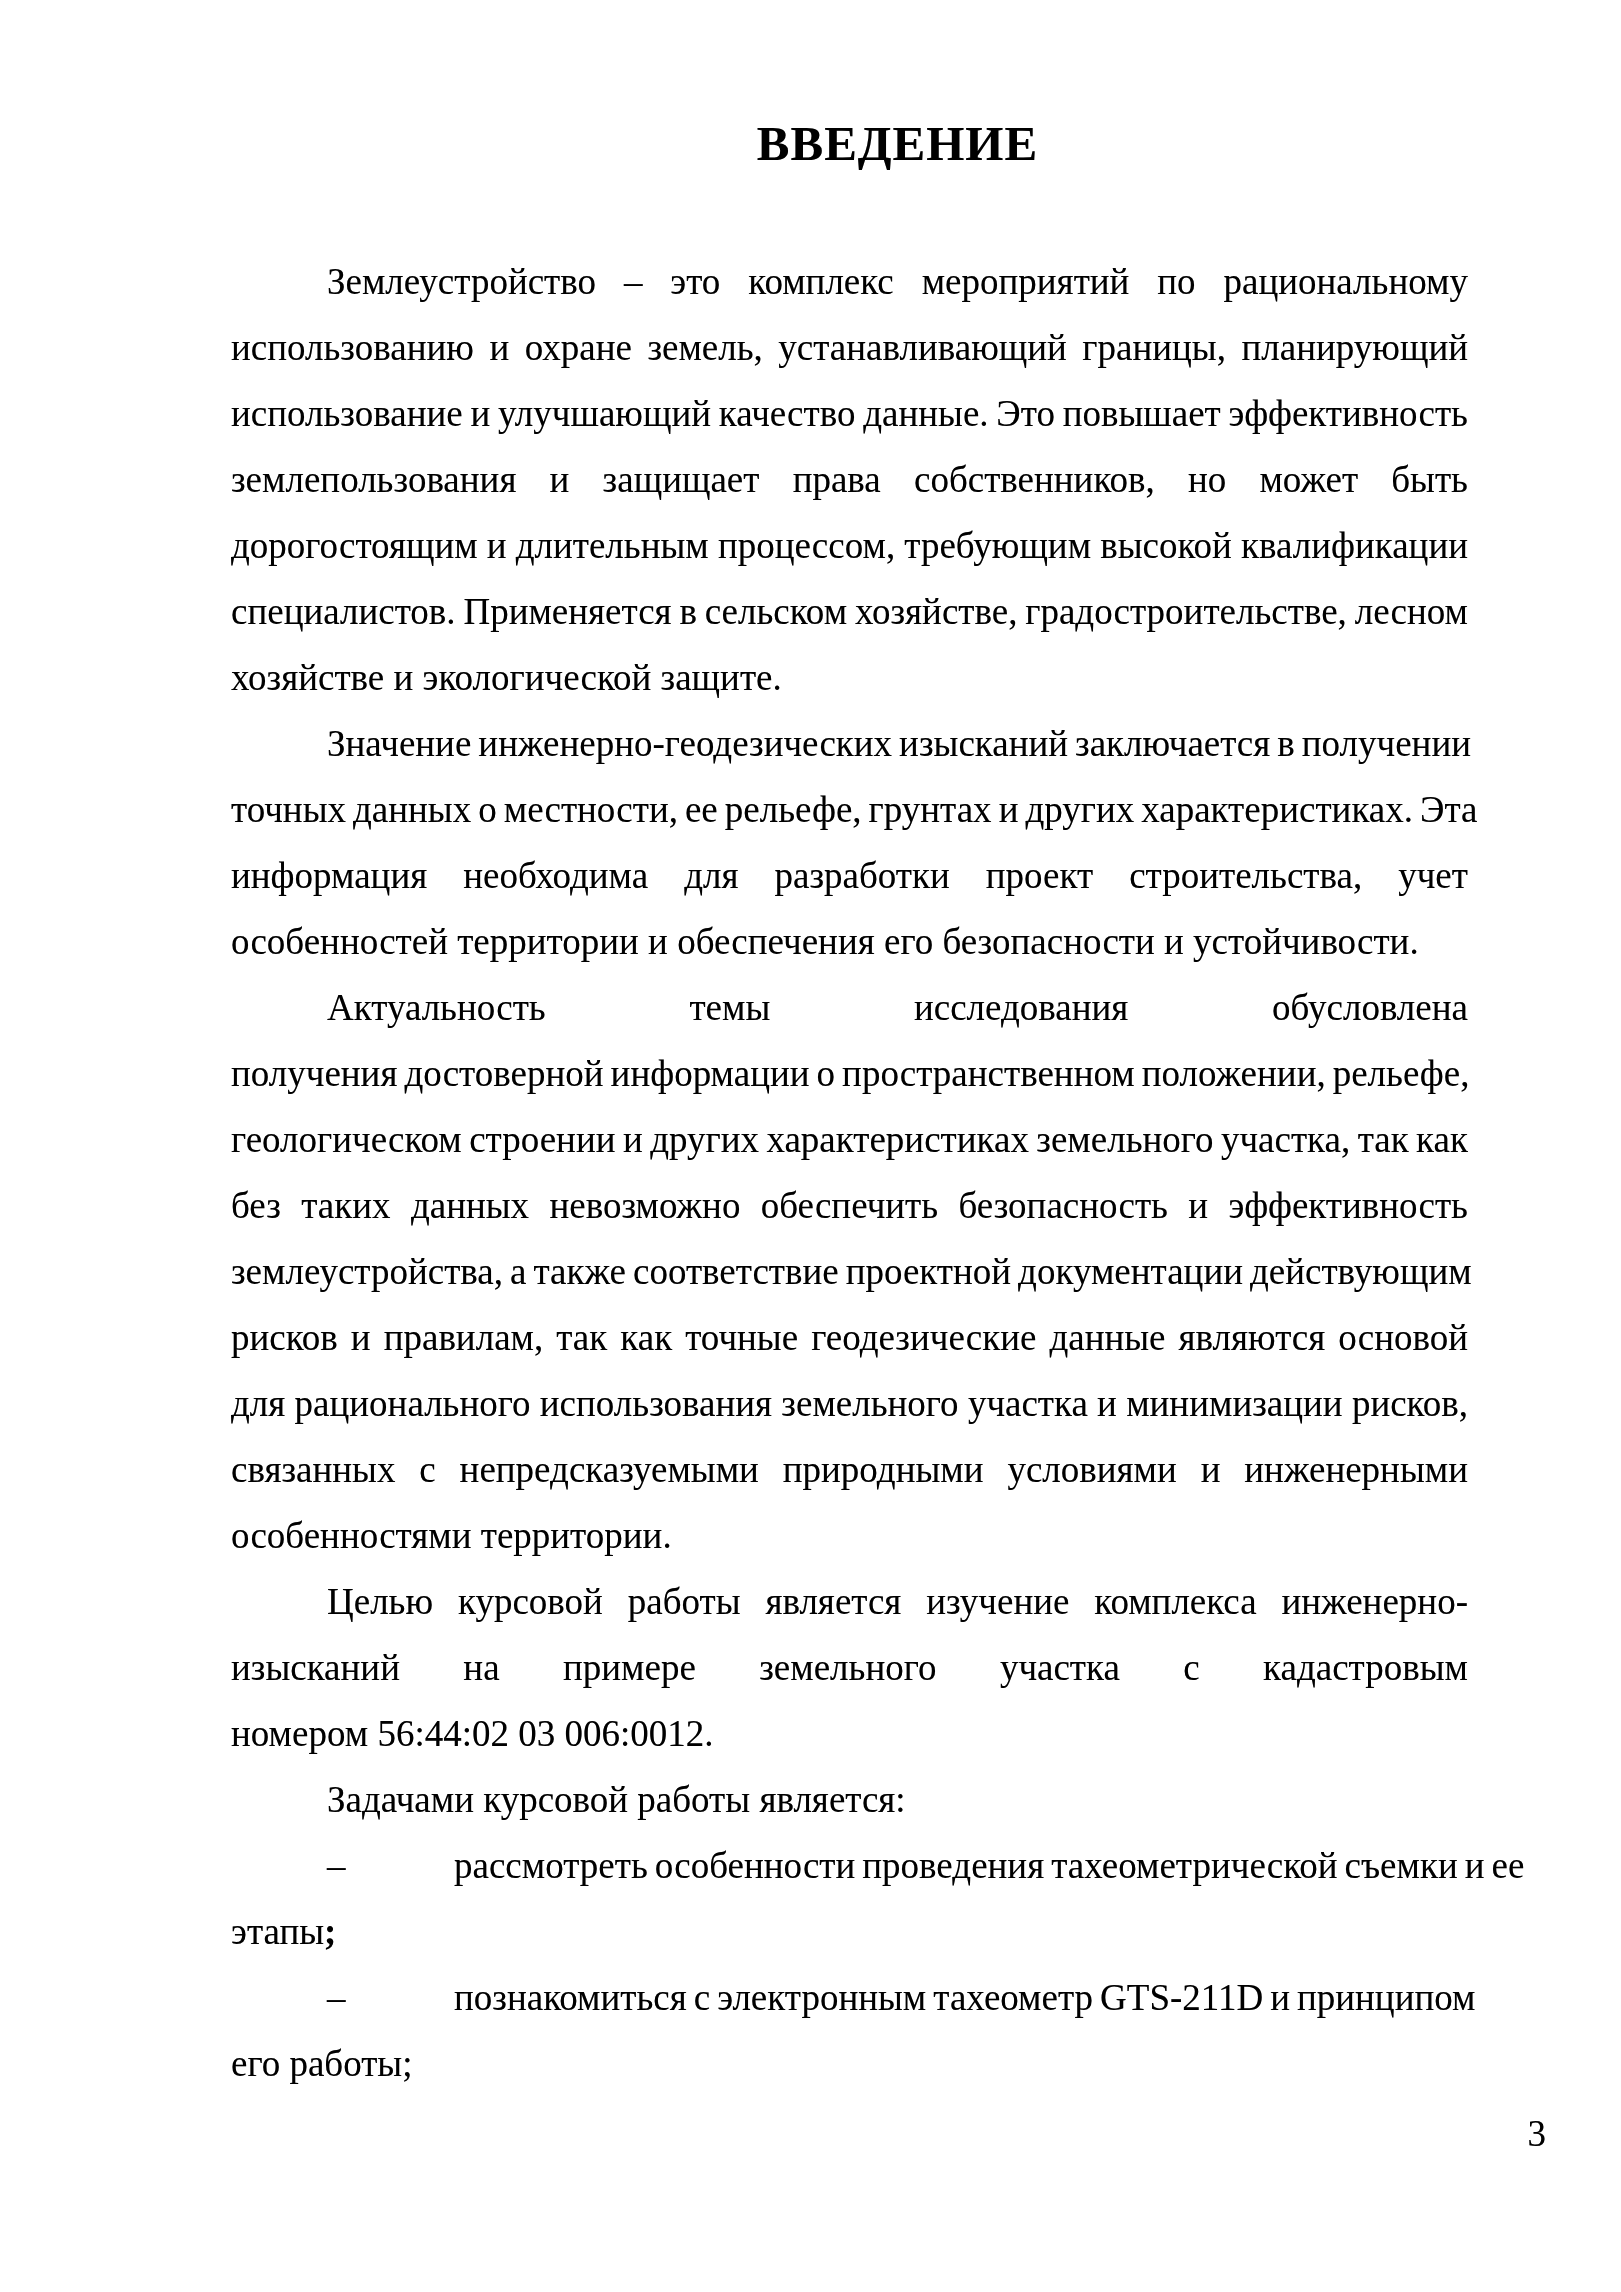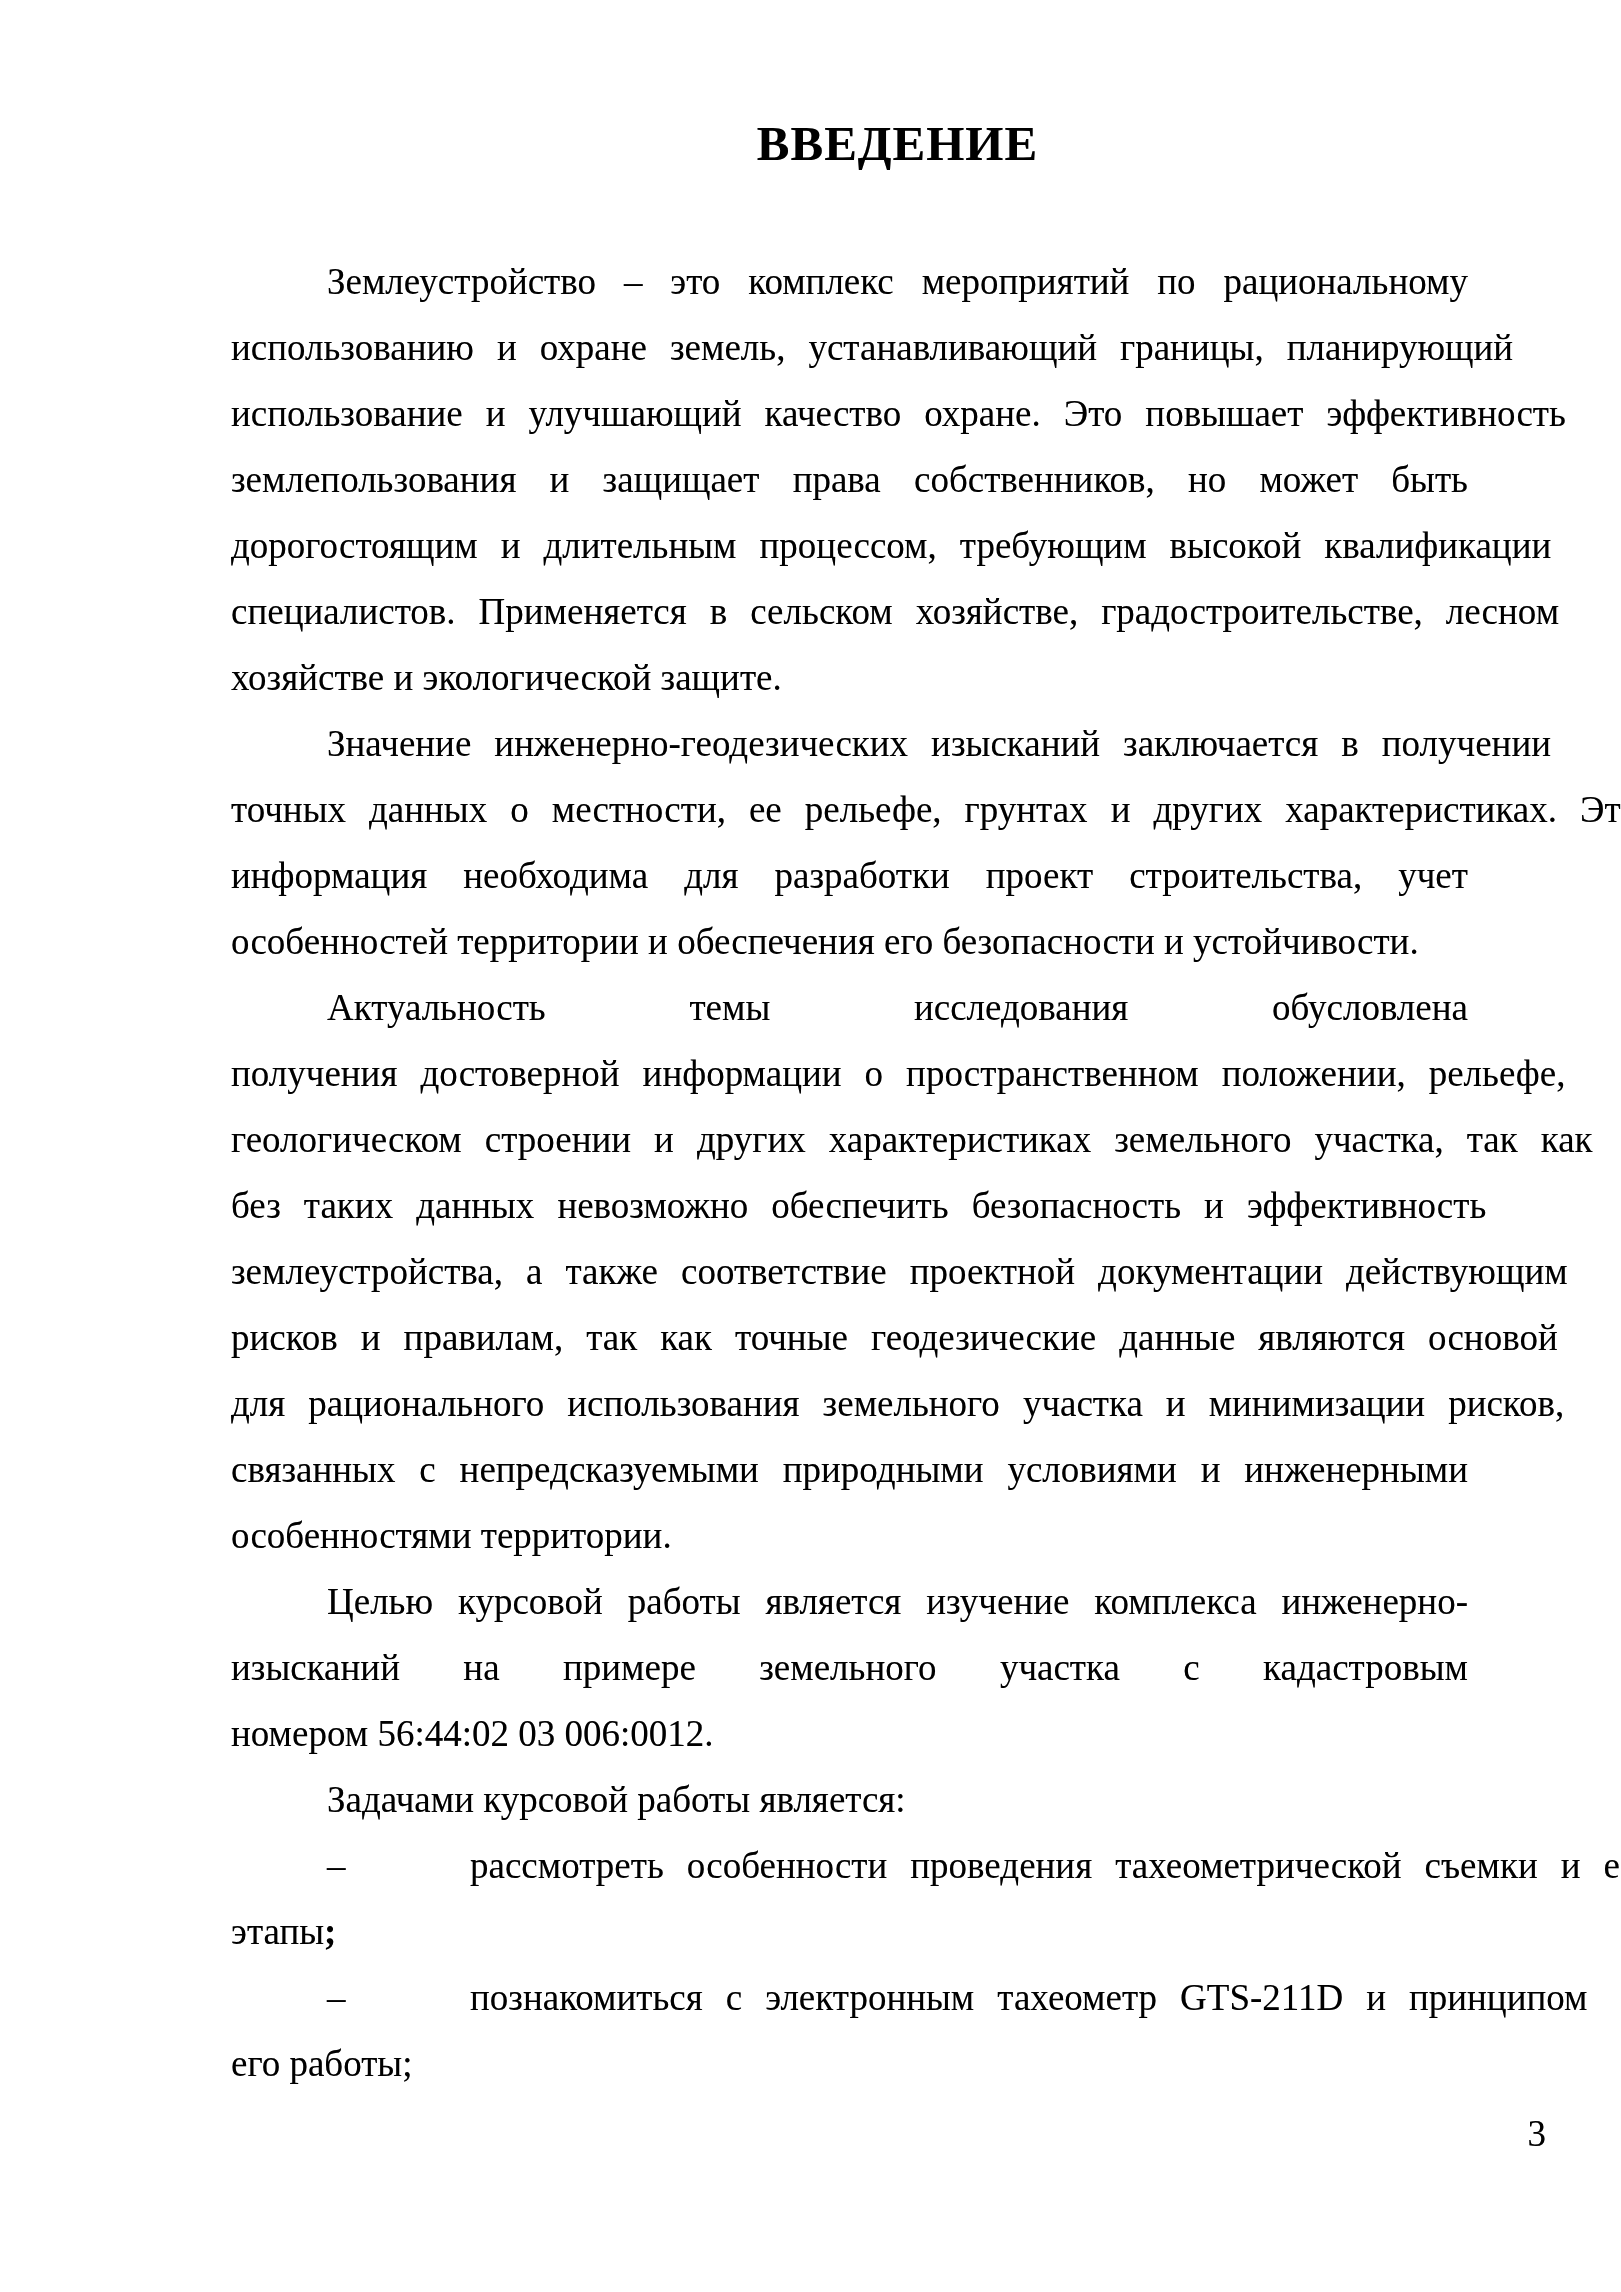--- a/index.html
+++ b/index.html
@@ -38,21 +38,21 @@
     width: 1237px;
     height: 66px;
     line-height: 66px;
     text-align: left;
     white-space: pre;
   }
   .line.indent { padding-left: 96px; }
   .line.just {
     display: flex;
     justify-content: space-between;
-    column-gap: 23px;
+    column-gap: 7px;
   }
   .line.just span { white-space: nowrap; }
   .marker {
     display: inline-block;
     flex: 0 0 120px;
     width: 120px;
     text-align: left;
   }
   .b { font-weight: bold; }
   .page-number {
@@ -65,21 +65,21 @@
   }
 </style>
 </head>
 <body>
 
 <div class="page">
   <div class="title">ВВЕДЕНИЕ</div>
   <div class="content">
       <div class="line indent just"><span>Землеустройство</span><span>–</span><span>это</span><span>комплекс</span><span>мероприятий</span><span>по</span><span>рациональному</span></div>
       <div class="line just"><span>использованию</span><span>и</span><span>охране</span><span>земель,</span><span>устанавливающий</span><span>границы,</span><span>планирующий</span></div>
-      <div class="line just"><span>использование</span><span>и</span><span>улучшающий</span><span>качество</span><span>охране.</span><span>Это</span><span>повышает</span><span>эффективность</span></div>
+      <div class="line just"><span>использование</span><span>и</span><span>улучшающий</span><span>качество</span><span>данные.</span><span>Это</span><span>повышает</span><span>эффективность</span></div>
       <div class="line just"><span>землепользования</span><span>и</span><span>защищает</span><span>права</span><span>собственников,</span><span>но</span><span>может</span><span>быть</span></div>
       <div class="line just"><span>дорогостоящим</span><span>и</span><span>длительным</span><span>процессом,</span><span>требующим</span><span>высокой</span><span>квалификации</span></div>
       <div class="line just"><span>специалистов.</span><span>Применяется</span><span>в</span><span>сельском</span><span>хозяйстве,</span><span>градостроительстве,</span><span>лесном</span></div>
       <div class="line">хозяйстве и экологической защите.</div>
       <div class="line indent just"><span>Значение</span><span>инженерно-геодезических</span><span>изысканий</span><span>заключается</span><span>в</span><span>получении</span></div>
       <div class="line just"><span>точных</span><span>данных</span><span>о</span><span>местности,</span><span>ее</span><span>рельефе,</span><span>грунтах</span><span>и</span><span>других</span><span>характеристиках.</span><span>Эта</span></div>
       <div class="line just"><span>информация</span><span>необходима</span><span>для</span><span>разработки</span><span>проект</span><span>строительства,</span><span>учет</span></div>
       <div class="line">особенностей территории и обеспечения его безопасности и устойчивости.</div>
       <div class="line indent just"><span>Актуальность</span><span>темы</span><span>исследования</span><span>обусловлена</span></div>
       <div class="line just"><span>получения</span><span>достоверной</span><span>информации</span><span>о</span><span>пространственном</span><span>положении,</span><span>рельефе,</span></div>

